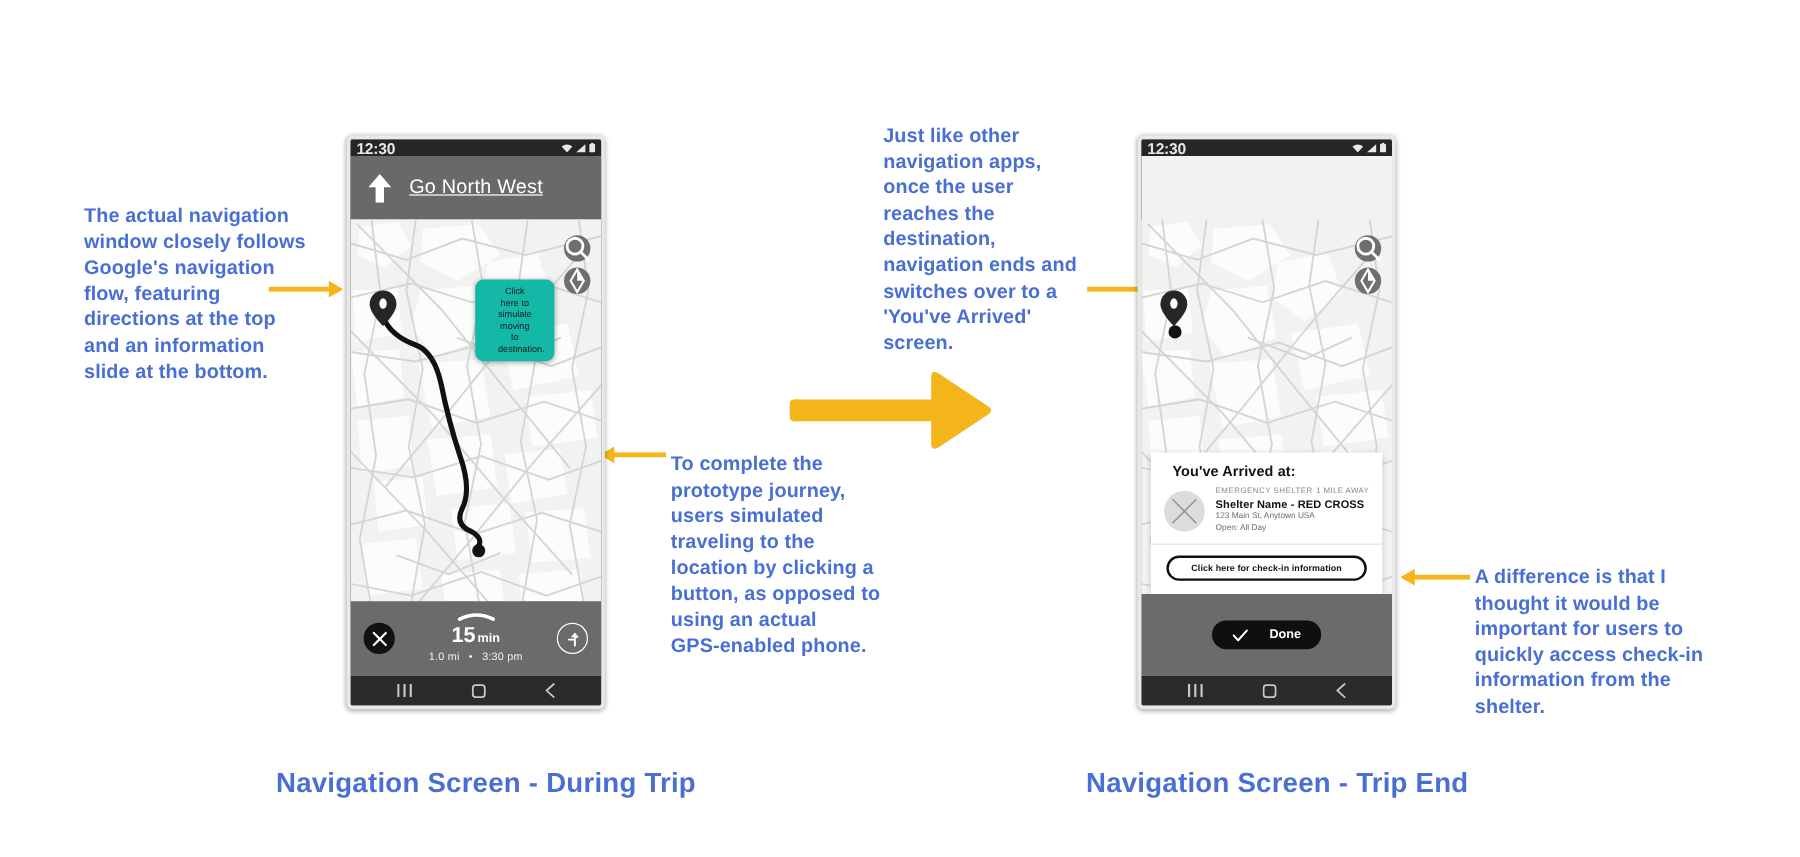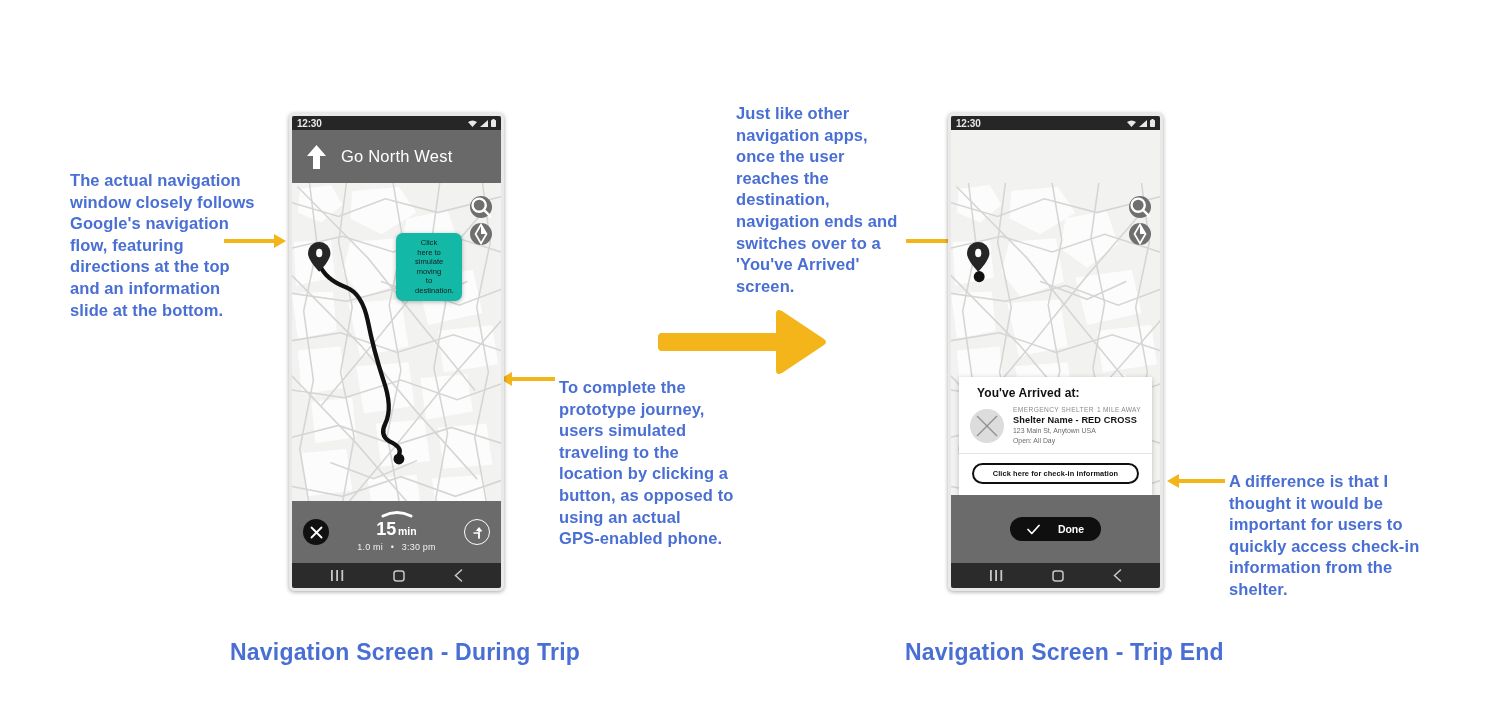--- a/index.html
+++ b/index.html
@@ -58,31 +58,32 @@
     border: 3px solid #e9e9e9;
     border-radius: 5px;
     box-shadow: 0 1px 4px rgba(0,0,0,0.35);
     overflow: hidden;
   }
   .screen { position: absolute; inset: 0; background: #f2f2f0; overflow: hidden; }
 
   .statusbar {
     position: absolute; top: 0; left: 0; right: 0; height: 14px;
     background: #262626; color: #e8e8e8;
-    font-size: 10px; font-weight: bold;
+    font-size: 13px; font-weight: bold;
     display: flex; align-items: center; padding: 0 5px;
   }
   .statusbar .clock { letter-spacing: -0.2px; }
   .statusbar .icons { margin-left: auto; display: flex; align-items: center; gap: 3px; }
 
   .apptitle {
     position: absolute; top: 14px; left: 0; right: 0; height: 53px;
     background: #696969;
     display: flex; align-items: center;
     color: #ffffff;
+    text-decoration: underline;
   }
   .apptitle.leftal { padding-left: 14px; gap: 14px; }
   .apptitle.centered { justify-content: center; }
   .apptitle .ttl { font-size: 16.5px; font-weight: 500; letter-spacing: 0.2px; }
 
   
   .map { position: absolute; top: 67px; left: 0; right: 0; bottom: 0; background: #f2f2f0; }
   .map svg { display: block; width: 100%; height: 100%; }
 
   .mapbtn {

